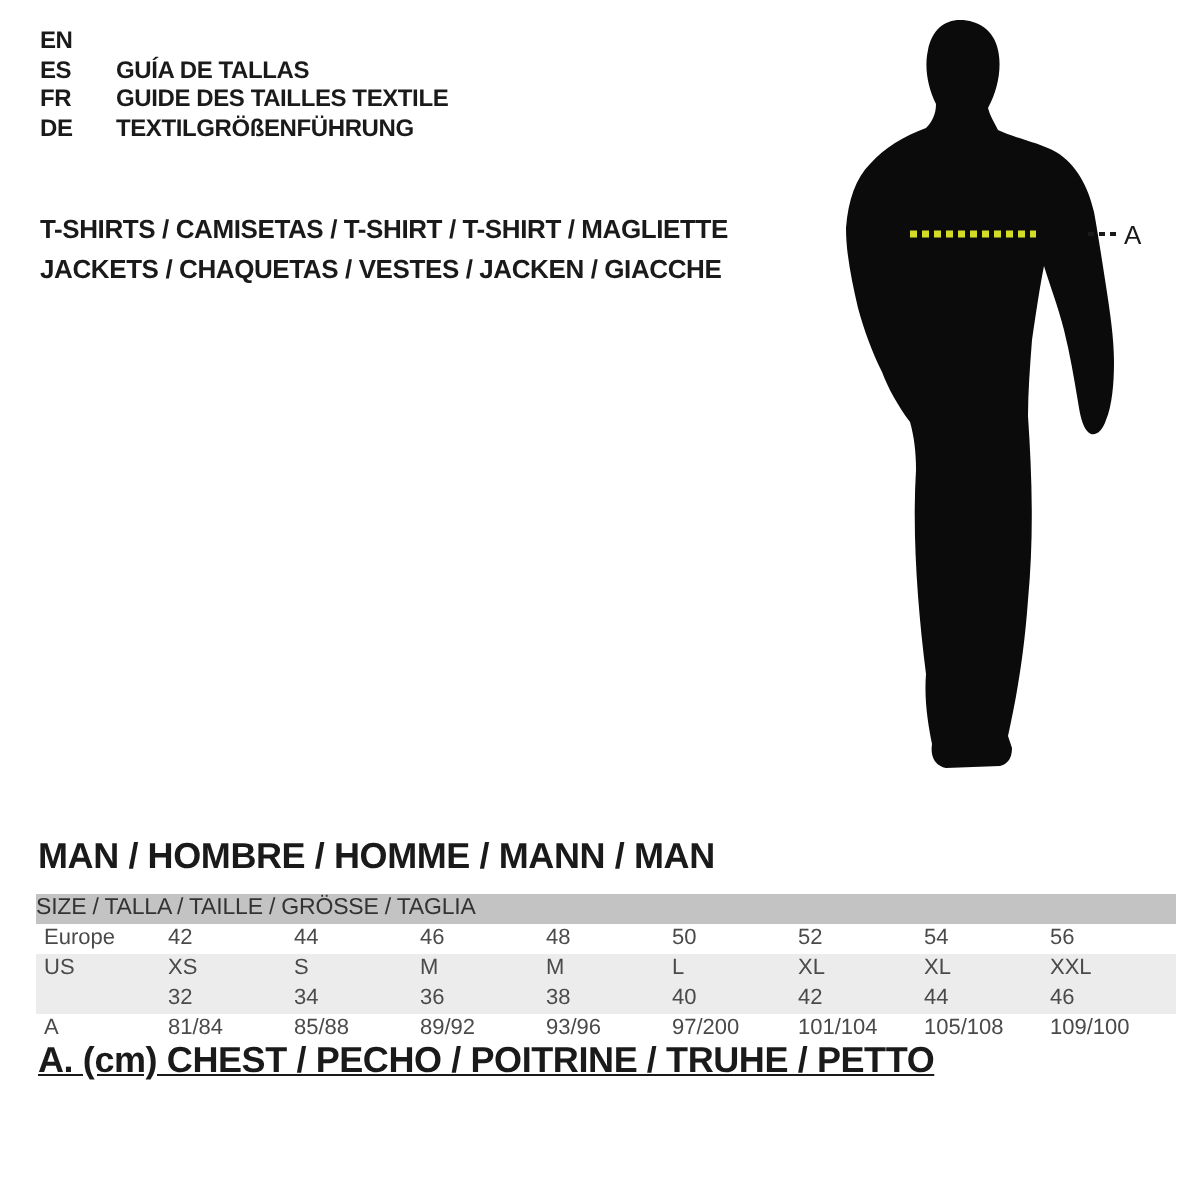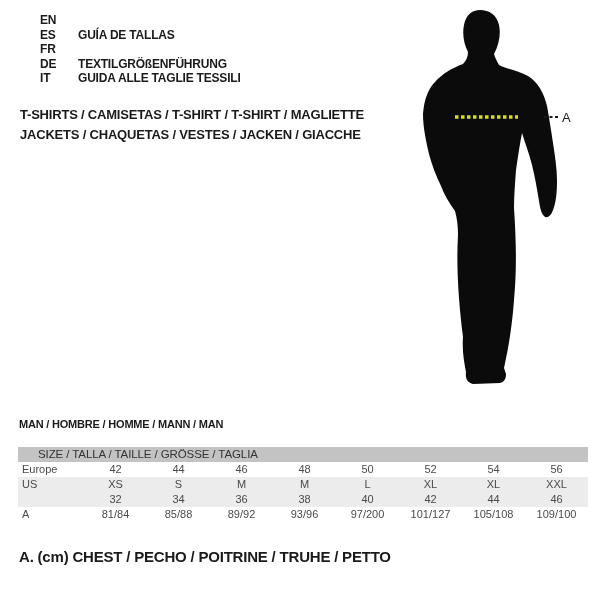--- a/index.html
+++ b/index.html
@@ -5,69 +5,66 @@
   html,body{margin:0;padding:0;}
   body{
     width:600px;height:600px;position:relative;overflow:hidden;
     background:#ffffff;
     font-family:"Liberation Sans", sans-serif;
     color:#1a1a1a;
   }
   .abs{position:absolute;}
 
   
-  .lang-list{left:20px;top:13px;margin-left:20px;}
+  .lang-list{left:20px;top:13px;}
   .lang-row{display:flex;line-height:14.6px;font-size:12px;font-weight:700;letter-spacing:-0.2px;}
   .lang-code{width:38px;flex:0 0 38px;}
   .lang-label{white-space:nowrap;}
 
   
   .cats{left:20px;top:105px;font-size:13px;font-weight:700;line-height:19.5px;letter-spacing:-0.2px;white-space:nowrap;}
 
   
   .figure{left:408px;top:4px;width:166px;height:384px;}
 
   
-  .man-title{left:19px;top:418px;font-size:11px;font-weight:700;letter-spacing:-0.2px;}
+  .man-title{left:19px;top:418px;font-size:18px;font-weight:700;letter-spacing:-0.2px;}
 
   
   .size-table{left:18px;top:447px;width:570px;font-size:11px;color:#4a4a4a;}
   .thead{
     height:15px;line-height:15px;background:var(--header-bg,#c3c3c3);
-    color:#333;font-size:11.5px;padding-left:20px;letter-spacing:-0.1px;
+    color:#333;font-size:11.5px;padding-left:0;letter-spacing:-0.1px;
   }
   .trow{display:flex;height:15px;line-height:15px;}
   .trow.shaded{background:var(--shade-bg,#ececec);}
   .rlabel{flex:0 0 62px;padding-left:4px;text-align:left;}
-  .cell{flex:1 1 0;text-align:center;}
+  .cell{flex:1 1 0;text-align:left;}
 
   
-  .footnote{left:19px;top:548px;font-size:15px;font-weight:700;letter-spacing:-0.2px;white-space:nowrap;}
+  .footnote{left:19px;top:520px;font-size:18px;font-weight:700;letter-spacing:-0.2px;white-space:nowrap;text-decoration:underline;}
 </style>
 </head>
 <body style="--header-bg: #c3c3c3; --shade-bg: #ececec;">
 
 <div class="abs lang-list" id="langs">
     <div class="lang-row">
       <span class="lang-code">EN</span>
     </div>
     <div class="lang-row">
       <span class="lang-code">ES</span>
       <span class="lang-label">GUÍA DE TALLAS</span>
     </div>
     <div class="lang-row">
       <span class="lang-code">FR</span>
+      <span class="lang-label">GUIDE DES TAILLES TEXTILE</span>
     </div>
     <div class="lang-row">
       <span class="lang-code">DE</span>
       <span class="lang-label">TEXTILGRÖßENFÜHRUNG</span>
-    </div>
-    <div class="lang-row">
-      <span class="lang-code">IT</span>
-      <span class="lang-label">GUIDA ALLE TAGLIE TESSILI</span>
     </div>
   </div>
 
 <div class="abs cats">
   <div>T-SHIRTS / CAMISETAS / T-SHIRT / T-SHIRT / MAGLIETTE</div>
   <div>JACKETS / CHAQUETAS / VESTES / JACKEN / GIACCHE</div>
 </div>
 
 <svg class="abs figure" viewBox="408 4 166 384" xmlns="http://www.w3.org/2000/svg">
   <path fill="#0b0b0b" d="
@@ -147,20 +144,20 @@
         <span class="cell">44</span>
         <span class="cell">46</span>
       </div>
       <div class="trow">
         <span class="rlabel">A</span>
         <span class="cell">81/84</span>
         <span class="cell">85/88</span>
         <span class="cell">89/92</span>
         <span class="cell">93/96</span>
         <span class="cell">97/200</span>
-        <span class="cell">101/127</span>
+        <span class="cell">101/104</span>
         <span class="cell">105/108</span>
         <span class="cell">109/100</span>
       </div>
     </div>
 </div>
 
 <div class="abs footnote">A. (cm) CHEST / PECHO / POITRINE / TRUHE / PETTO</div>
 
 </body></html>

